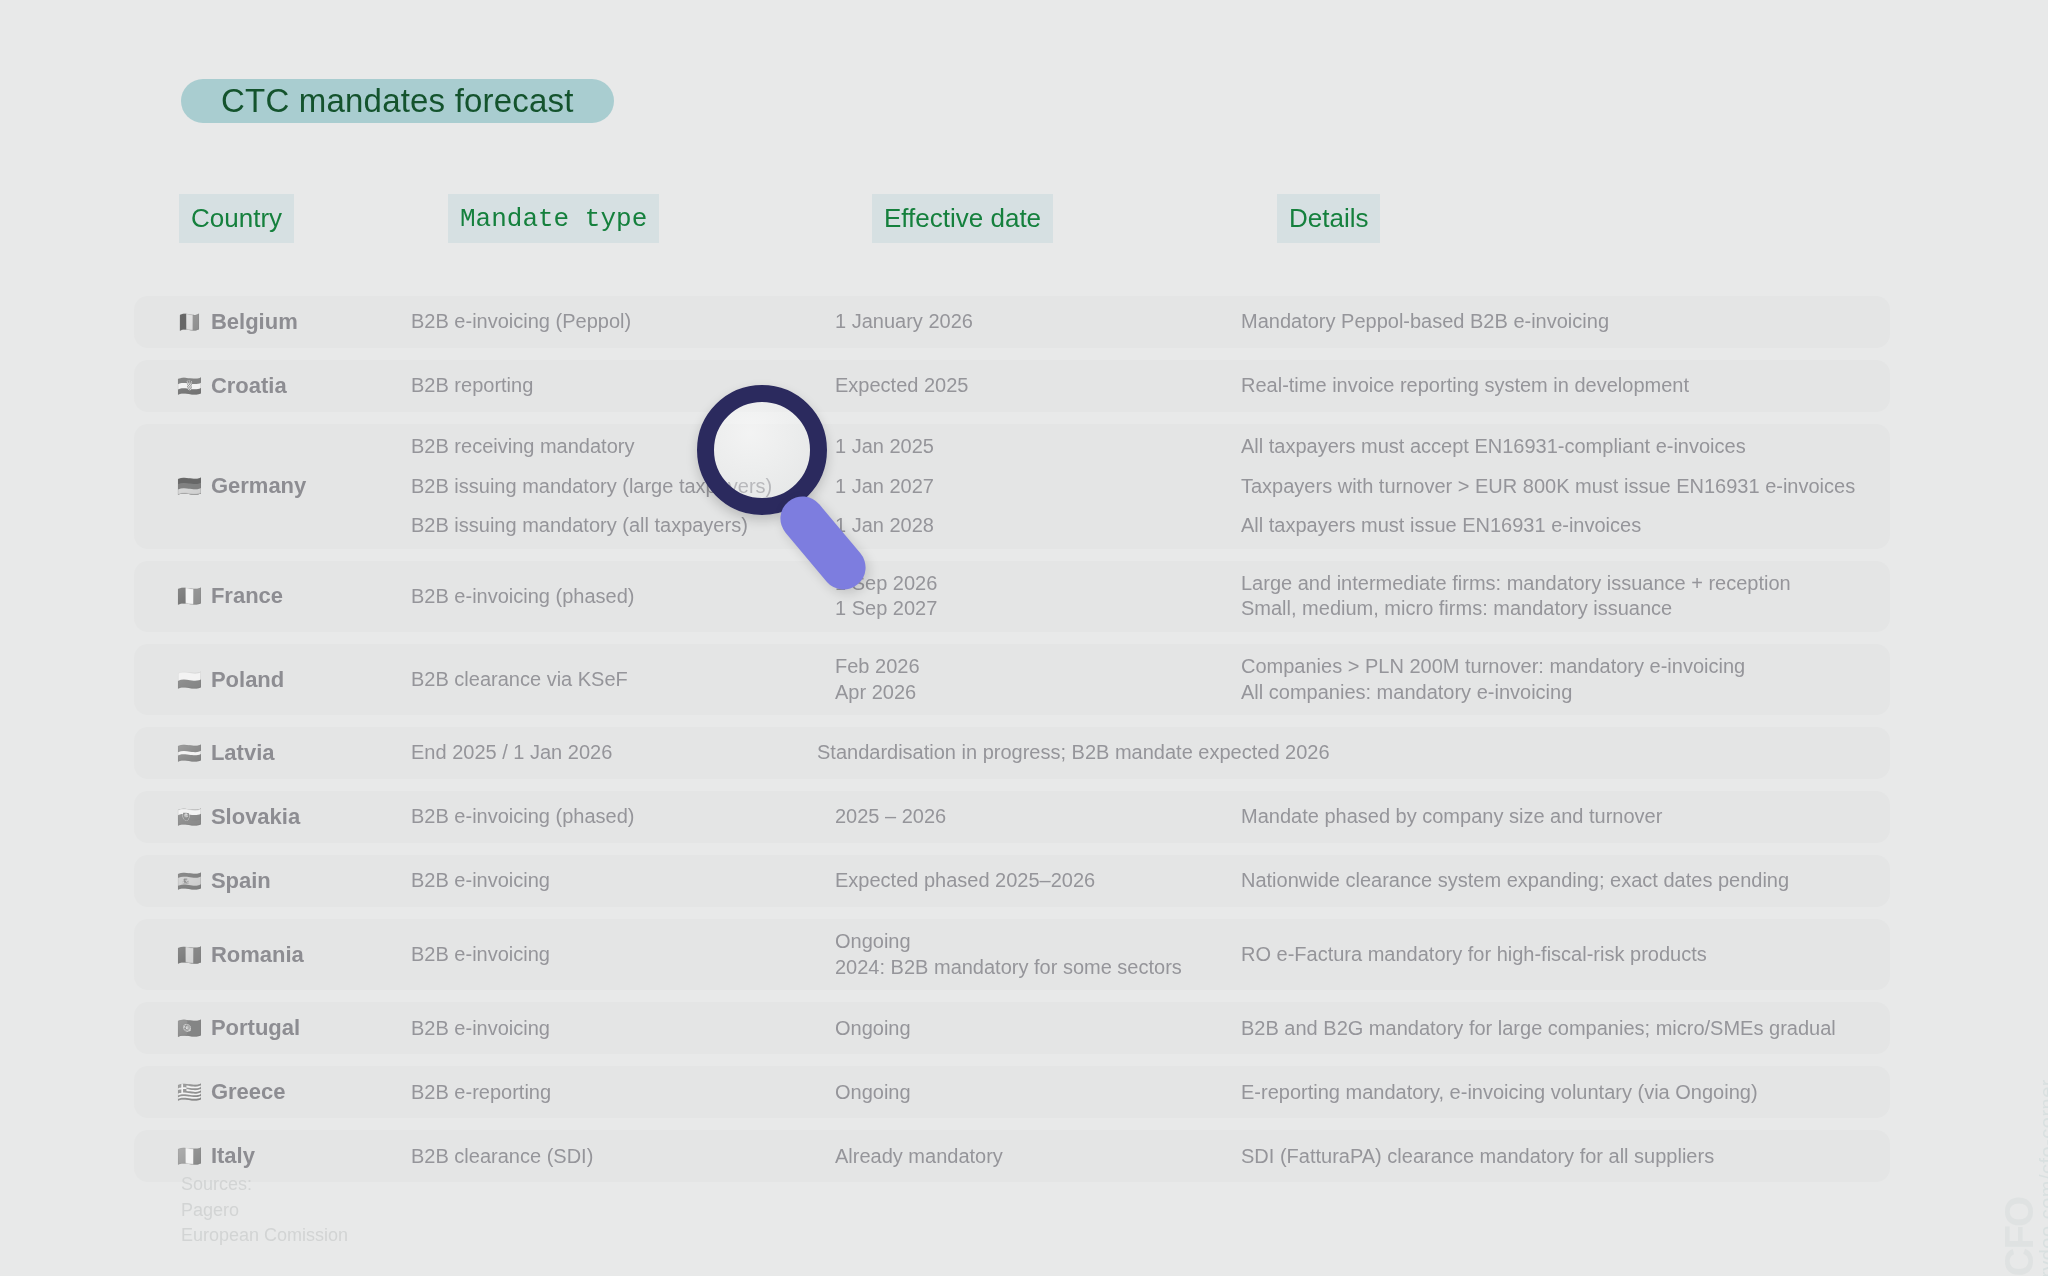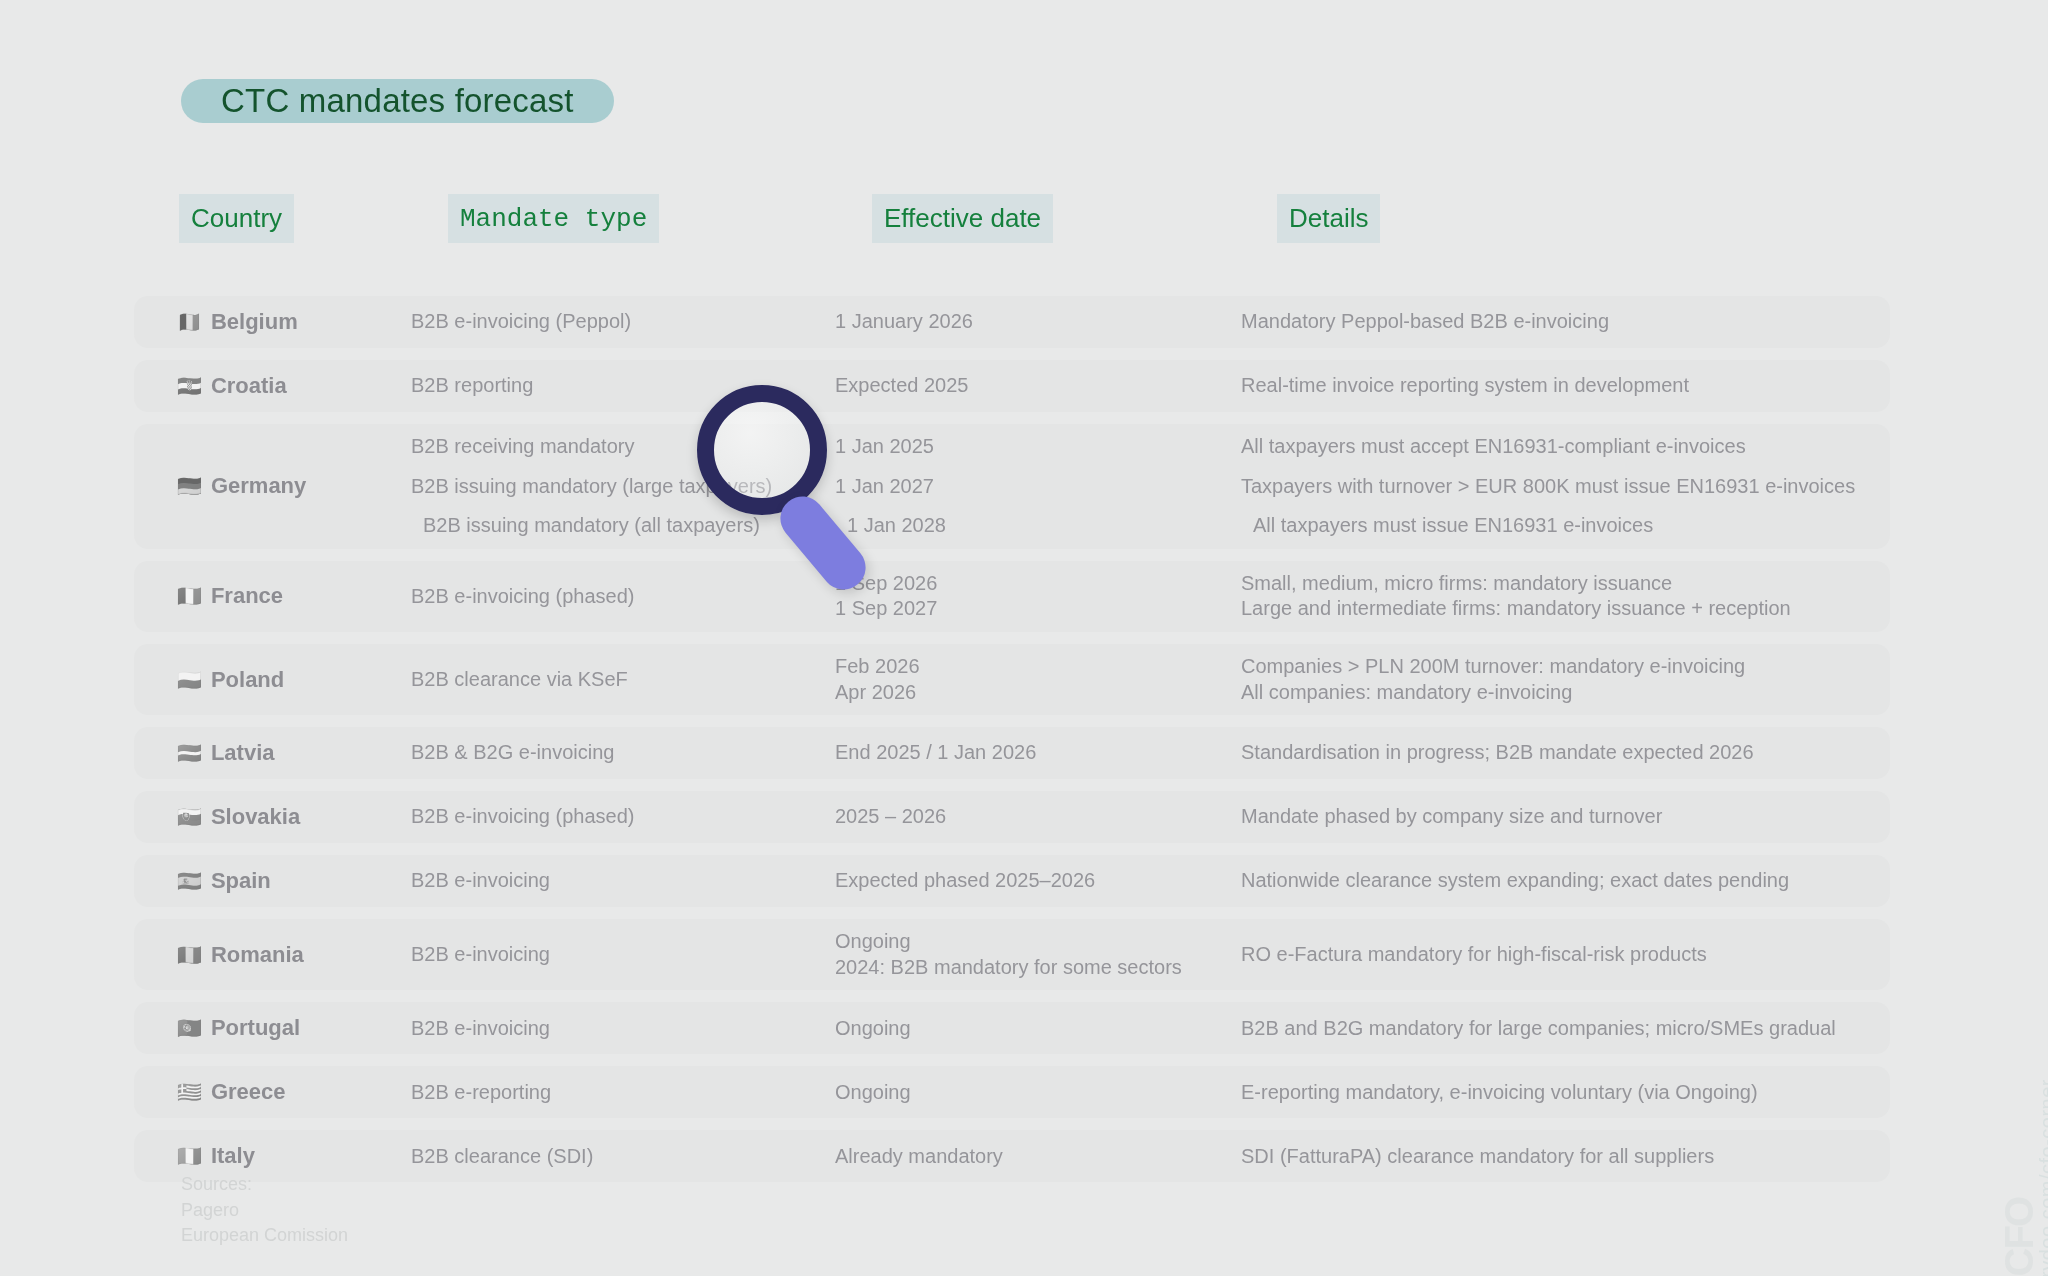--- a/index.html
+++ b/index.html
@@ -109,21 +109,21 @@
     font-size: 20px;
   }
   .c-details {
     flex: 1;
     padding-left: 10px;
     color: #95959a;
     font-size: 20px;
   }
   .lines > div { line-height: 1.28; }
   .lines.spaced > div { margin-bottom: 14px; }
-  .lines.spaced > div:last-child { margin-bottom: 0; margin-left: 12px; }
+  .lines.spaced > div:last-child { margin-bottom: 0; }
 
   
   .sources {
     position: absolute;
     left: 181px;
     top: 1172px;
     color: #d2d4d4;
     font-size: 18px;
     line-height: 1.42;
   }
@@ -278,22 +278,22 @@
           </div>
         </div>
         <div class="cell c-date">
           <div class="lines">
             <div>1 Sep 2026</div>
             <div>1 Sep 2027</div>
           </div>
         </div>
         <div class="cell c-details">
           <div class="lines">
+            <div>Large and intermediate firms: mandatory issuance + reception</div>
             <div>Small, medium, micro firms: mandatory issuance</div>
-            <div>Large and intermediate firms: mandatory issuance + reception</div>
           </div>
         </div>
       </div>
       <div class="row">
         <div class="cell c-country">
           <span class="flag">🇵🇱</span>
           <span>Poland</span>
         </div>
         <div class="cell c-mandate">
           <div class="lines">
@@ -310,25 +310,20 @@
           <div class="lines">
             <div>Companies &gt; PLN 200M turnover: mandatory e-invoicing</div>
             <div>All companies: mandatory e-invoicing</div>
           </div>
         </div>
       </div>
       <div class="row">
         <div class="cell c-country">
           <span class="flag">🇱🇻</span>
           <span>Latvia</span>
-        </div>
-        <div class="cell c-mandate">
-          <div class="lines">
-            <div>B2B &amp; B2G e-invoicing</div>
-          </div>
         </div>
         <div class="cell c-date">
           <div class="lines">
             <div>End 2025 / 1 Jan 2026</div>
           </div>
         </div>
         <div class="cell c-details">
           <div class="lines">
             <div>Standardisation in progress; B2B mandate expected 2026</div>
           </div>

